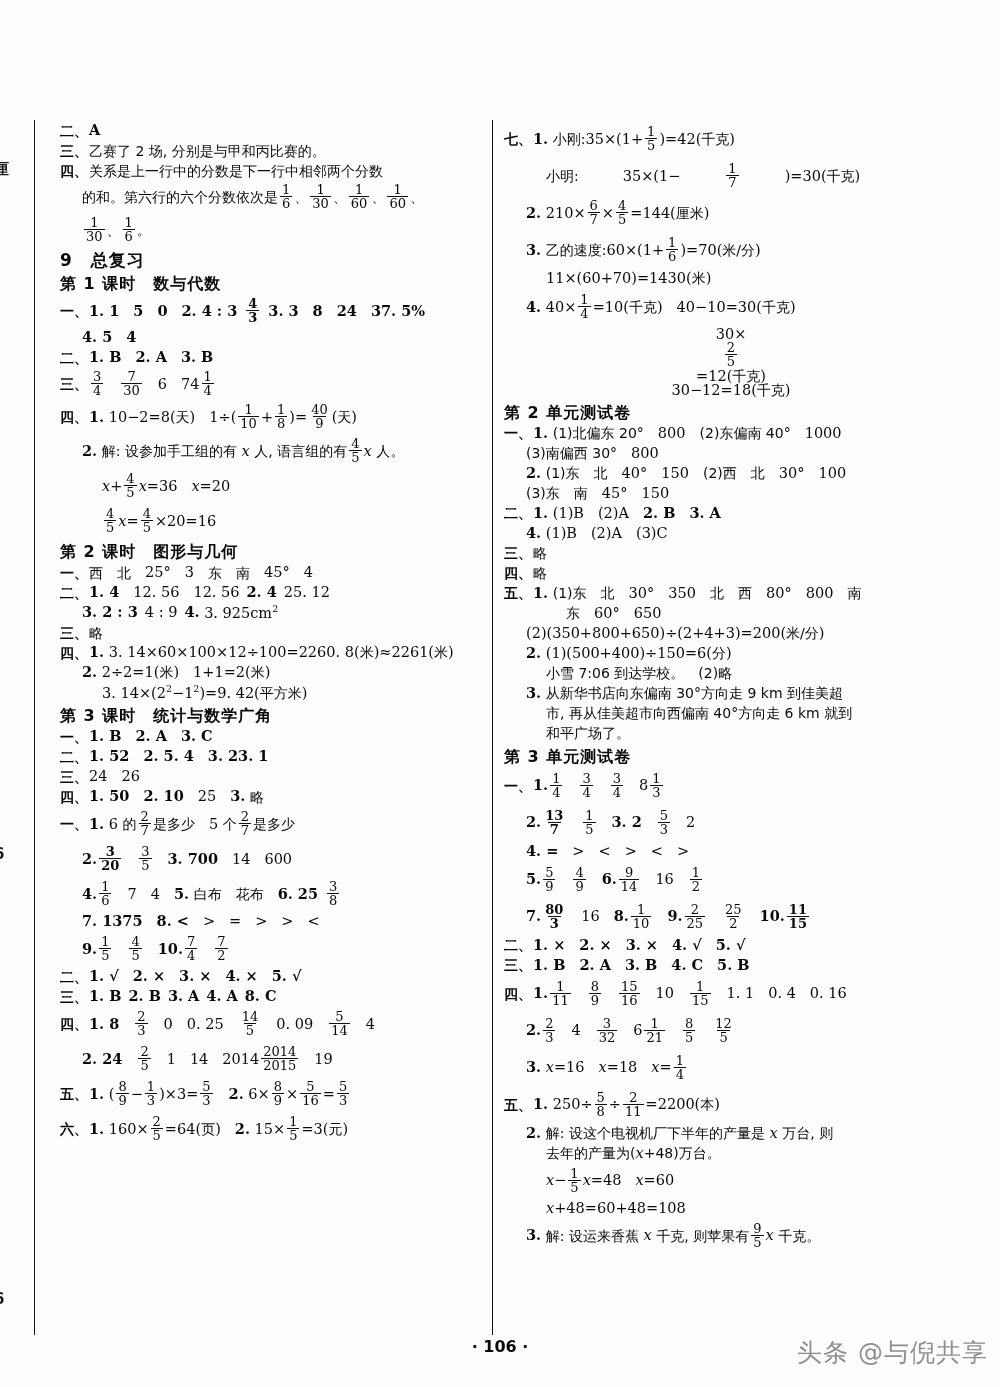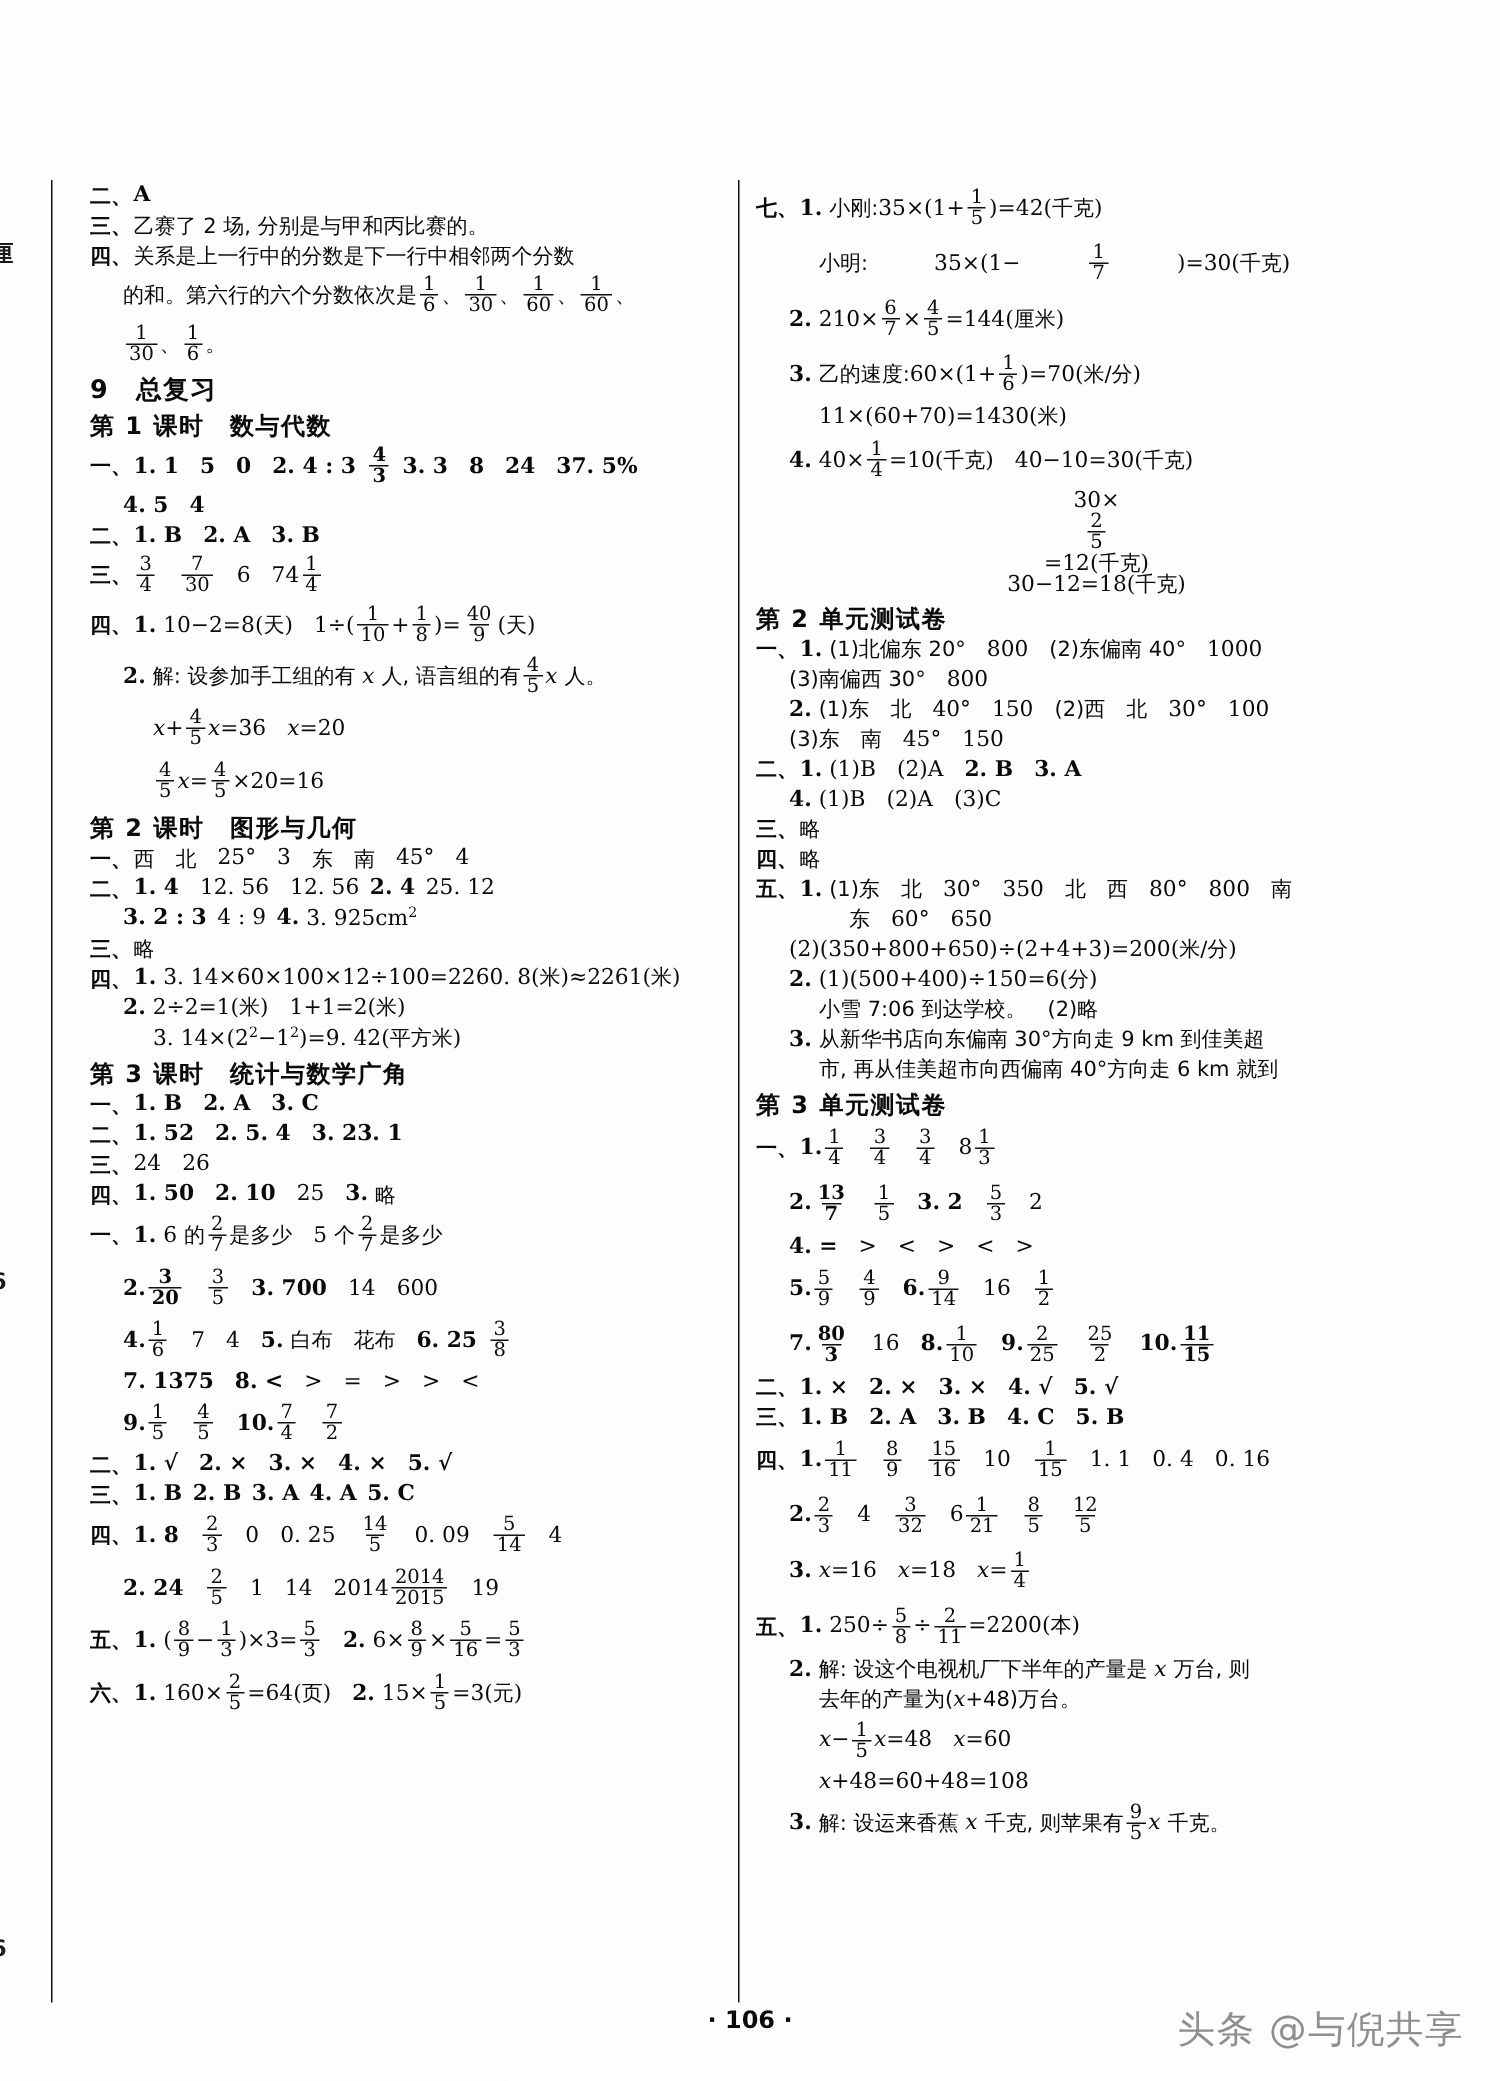--- a/index.html
+++ b/index.html
@@ -103,21 +103,21 @@
     position: absolute;
     left: 0; right: 0;
     top: 1337px;
     text-align: center;
     font-size: 16px;
     font-weight: bold;
     font-family: "DejaVu Sans", "Liberation Sans", sans-serif;
   }
   .watermark {
     position: absolute;
-    right: 24px;
+    right: 12px;
     top: 1336px;
     font-size: 25px;
     color: #8e8e8e;
     font-family: "DejaVu Sans", "Liberation Sans", sans-serif;
     letter-spacing: 1px;
   }
 </style>
 </head>
 <body>
 
@@ -449,21 +449,21 @@
     <div class="row">
         <span class="lbl cjk">三、</span>
         <span class="b">1. B</span>
         <span class="gap-s"></span>
         <span class="b">2. B</span>
         <span class="gap-s"></span>
         <span class="b">3. A</span>
         <span class="gap-s"></span>
         <span class="b">4. A</span>
         <span class="gap-s"></span>
-        <span class="b">5. C</span>
+        <span class="b">8. C</span>
       </div>
     <div class="row" style="min-height:32px;">
       <span class="lbl cjk">四、</span>
         <span class="b">1. 8</span>
         <span class="gap"></span>
       <span class="frac">
           <span class="num">2</span>
           <span class="den">3</span>
         </span>
         <span class="gap"></span>
@@ -641,20 +641,23 @@
     <div class="row indent1"><span class="b">2.</span>&nbsp;<span>(1)(500+400)÷150=6(<span class="cjk">分</span>)</span></div>
     <div class="row indent2">
         <span class="cjk">小雪 7:06 到达学校。</span>
         <span class="gap"></span>
         <span class="cjk">(2)略</span>
       </div>
     <div class="row indent1"><span class="b">3.</span>&nbsp;<span class="cjk">从新华书店向东偏南 30°方向走 9 km 到佳美超</span></div>
     <div class="row indent2">
         <span class="cjk">市, 再从佳美超市向西偏南 40°方向走 6 km 就到</span>
       </div>
+    <div class="row indent2">
+        <span class="cjk">和平广场了。</span>
+      </div>
 
     <div class="heading">第 3 单元测试卷</div>
     <div class="row" style="min-height:34px;">
       <span class="lbl cjk">一、</span>
         <span class="b">1.</span>
       <span class="frac">
           <span class="num">1</span>
           <span class="den">4</span>
         </span>
         <span class="gap"></span>

